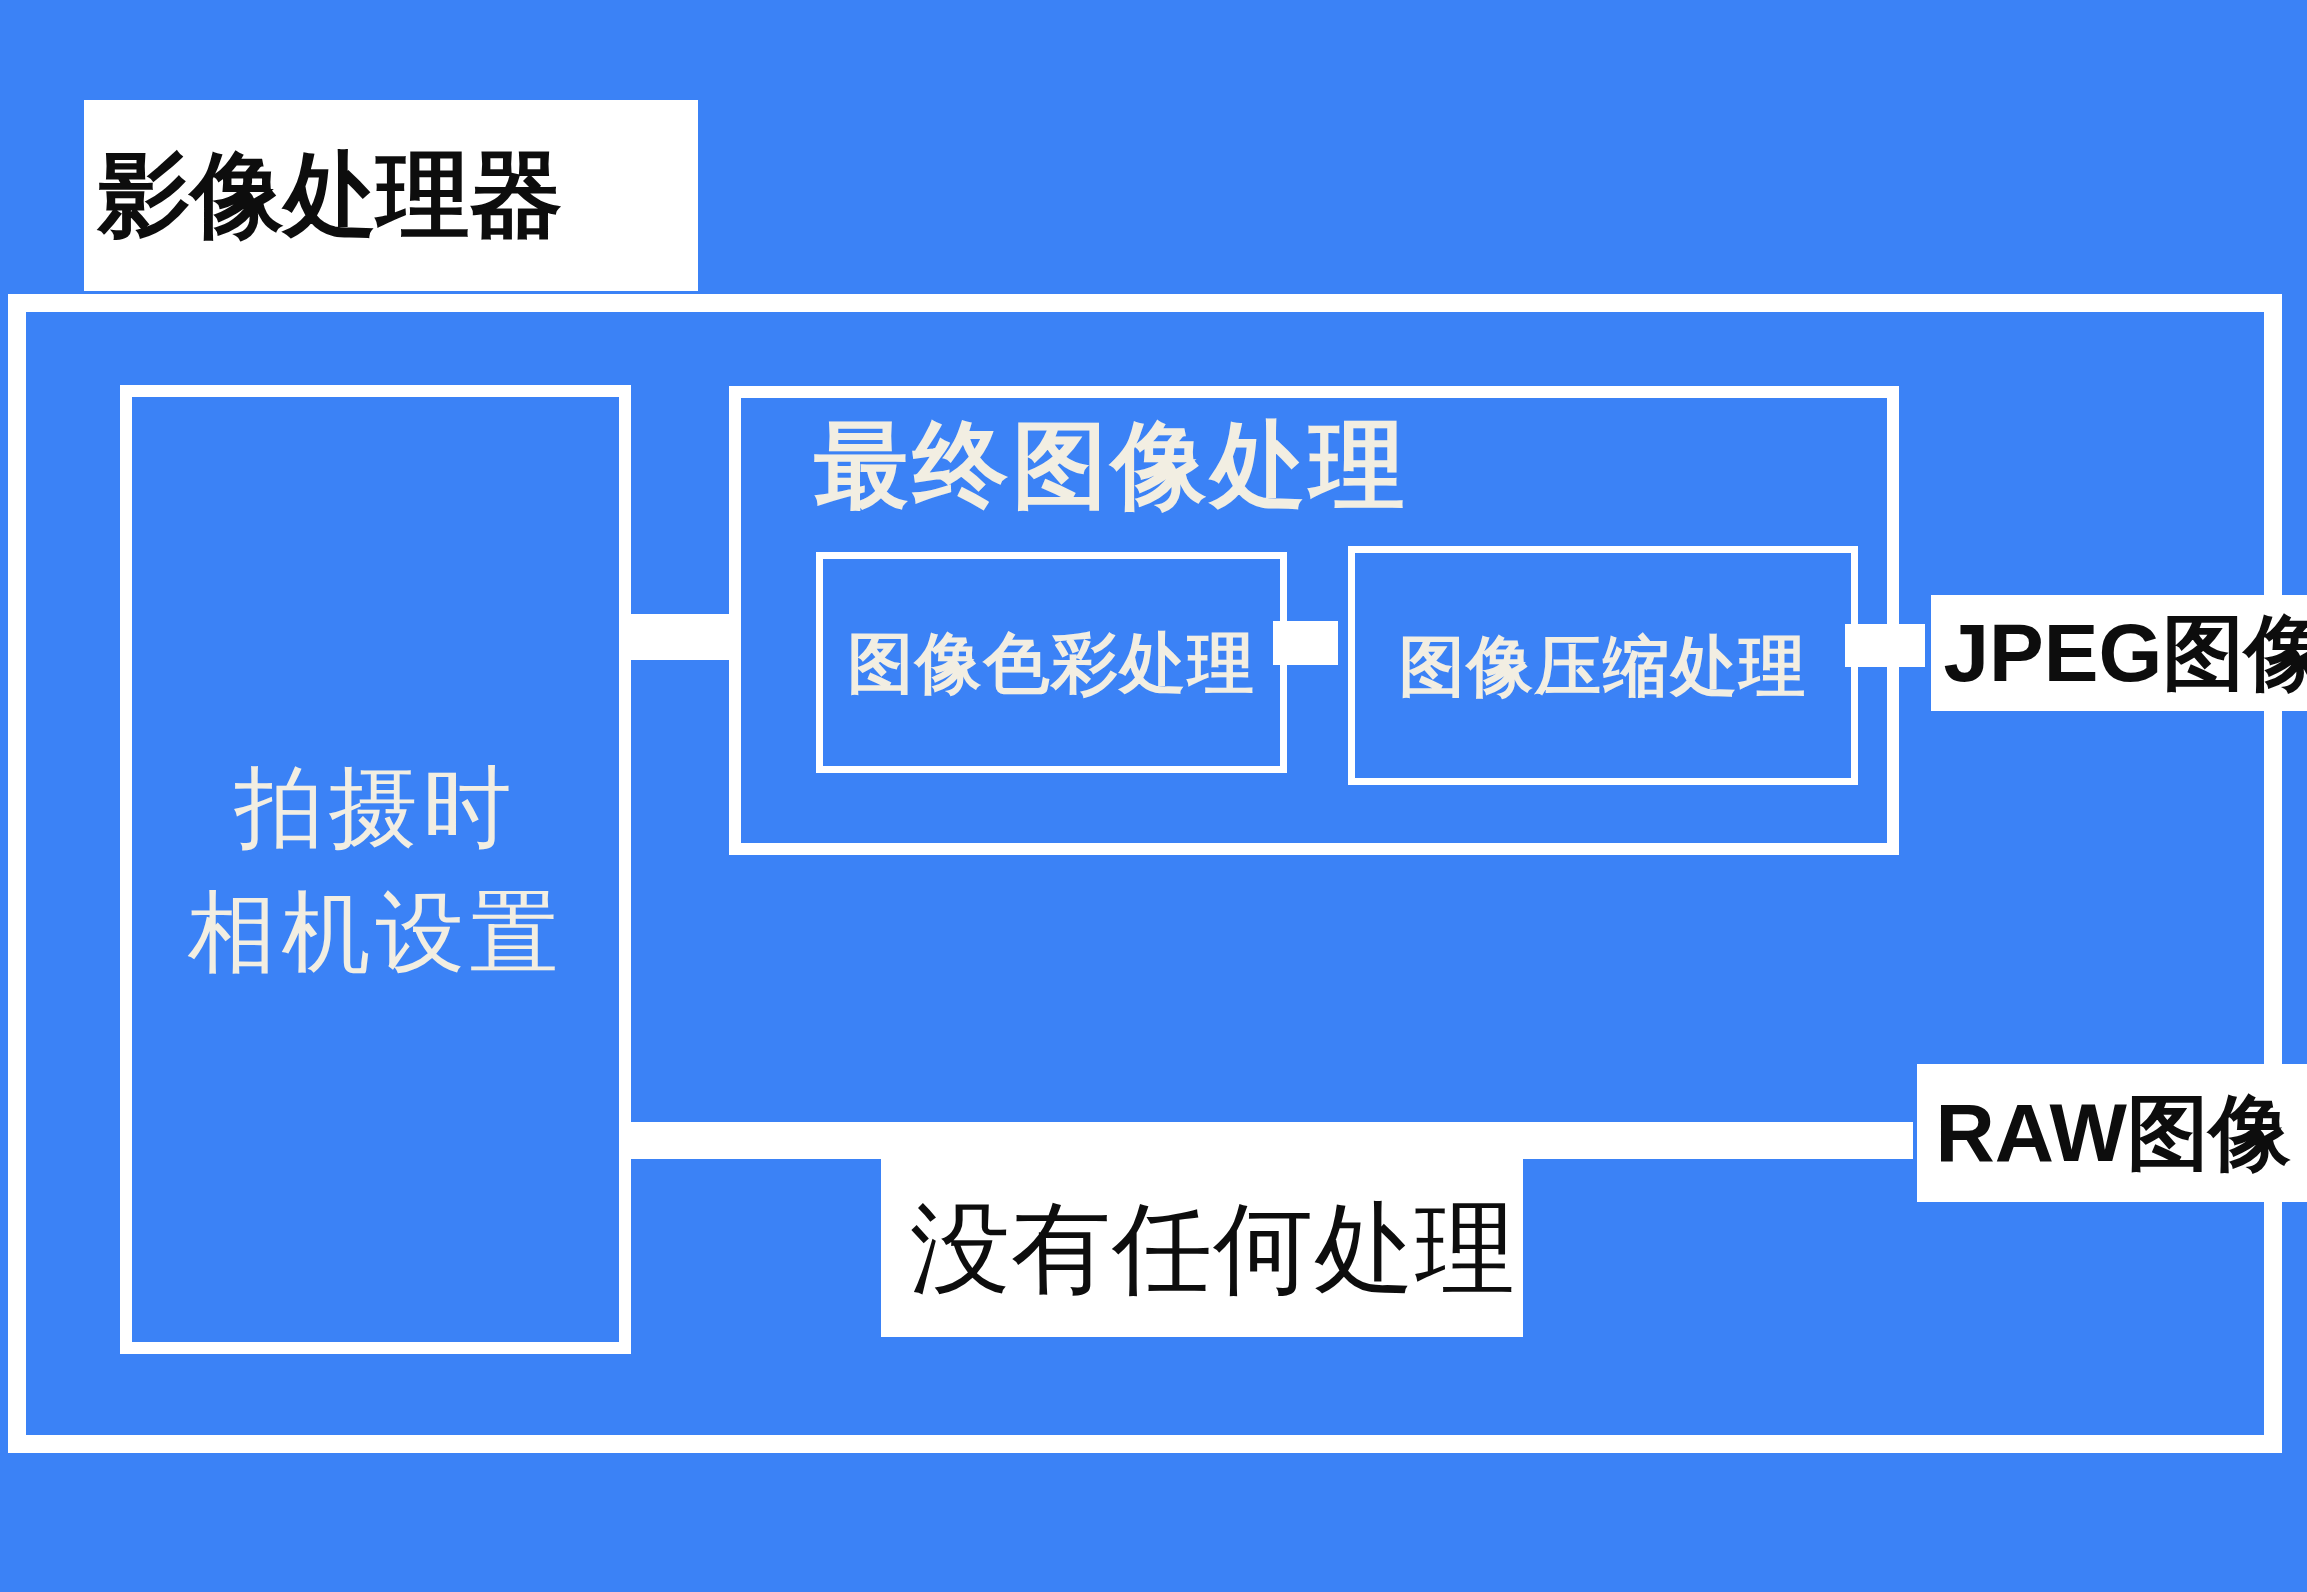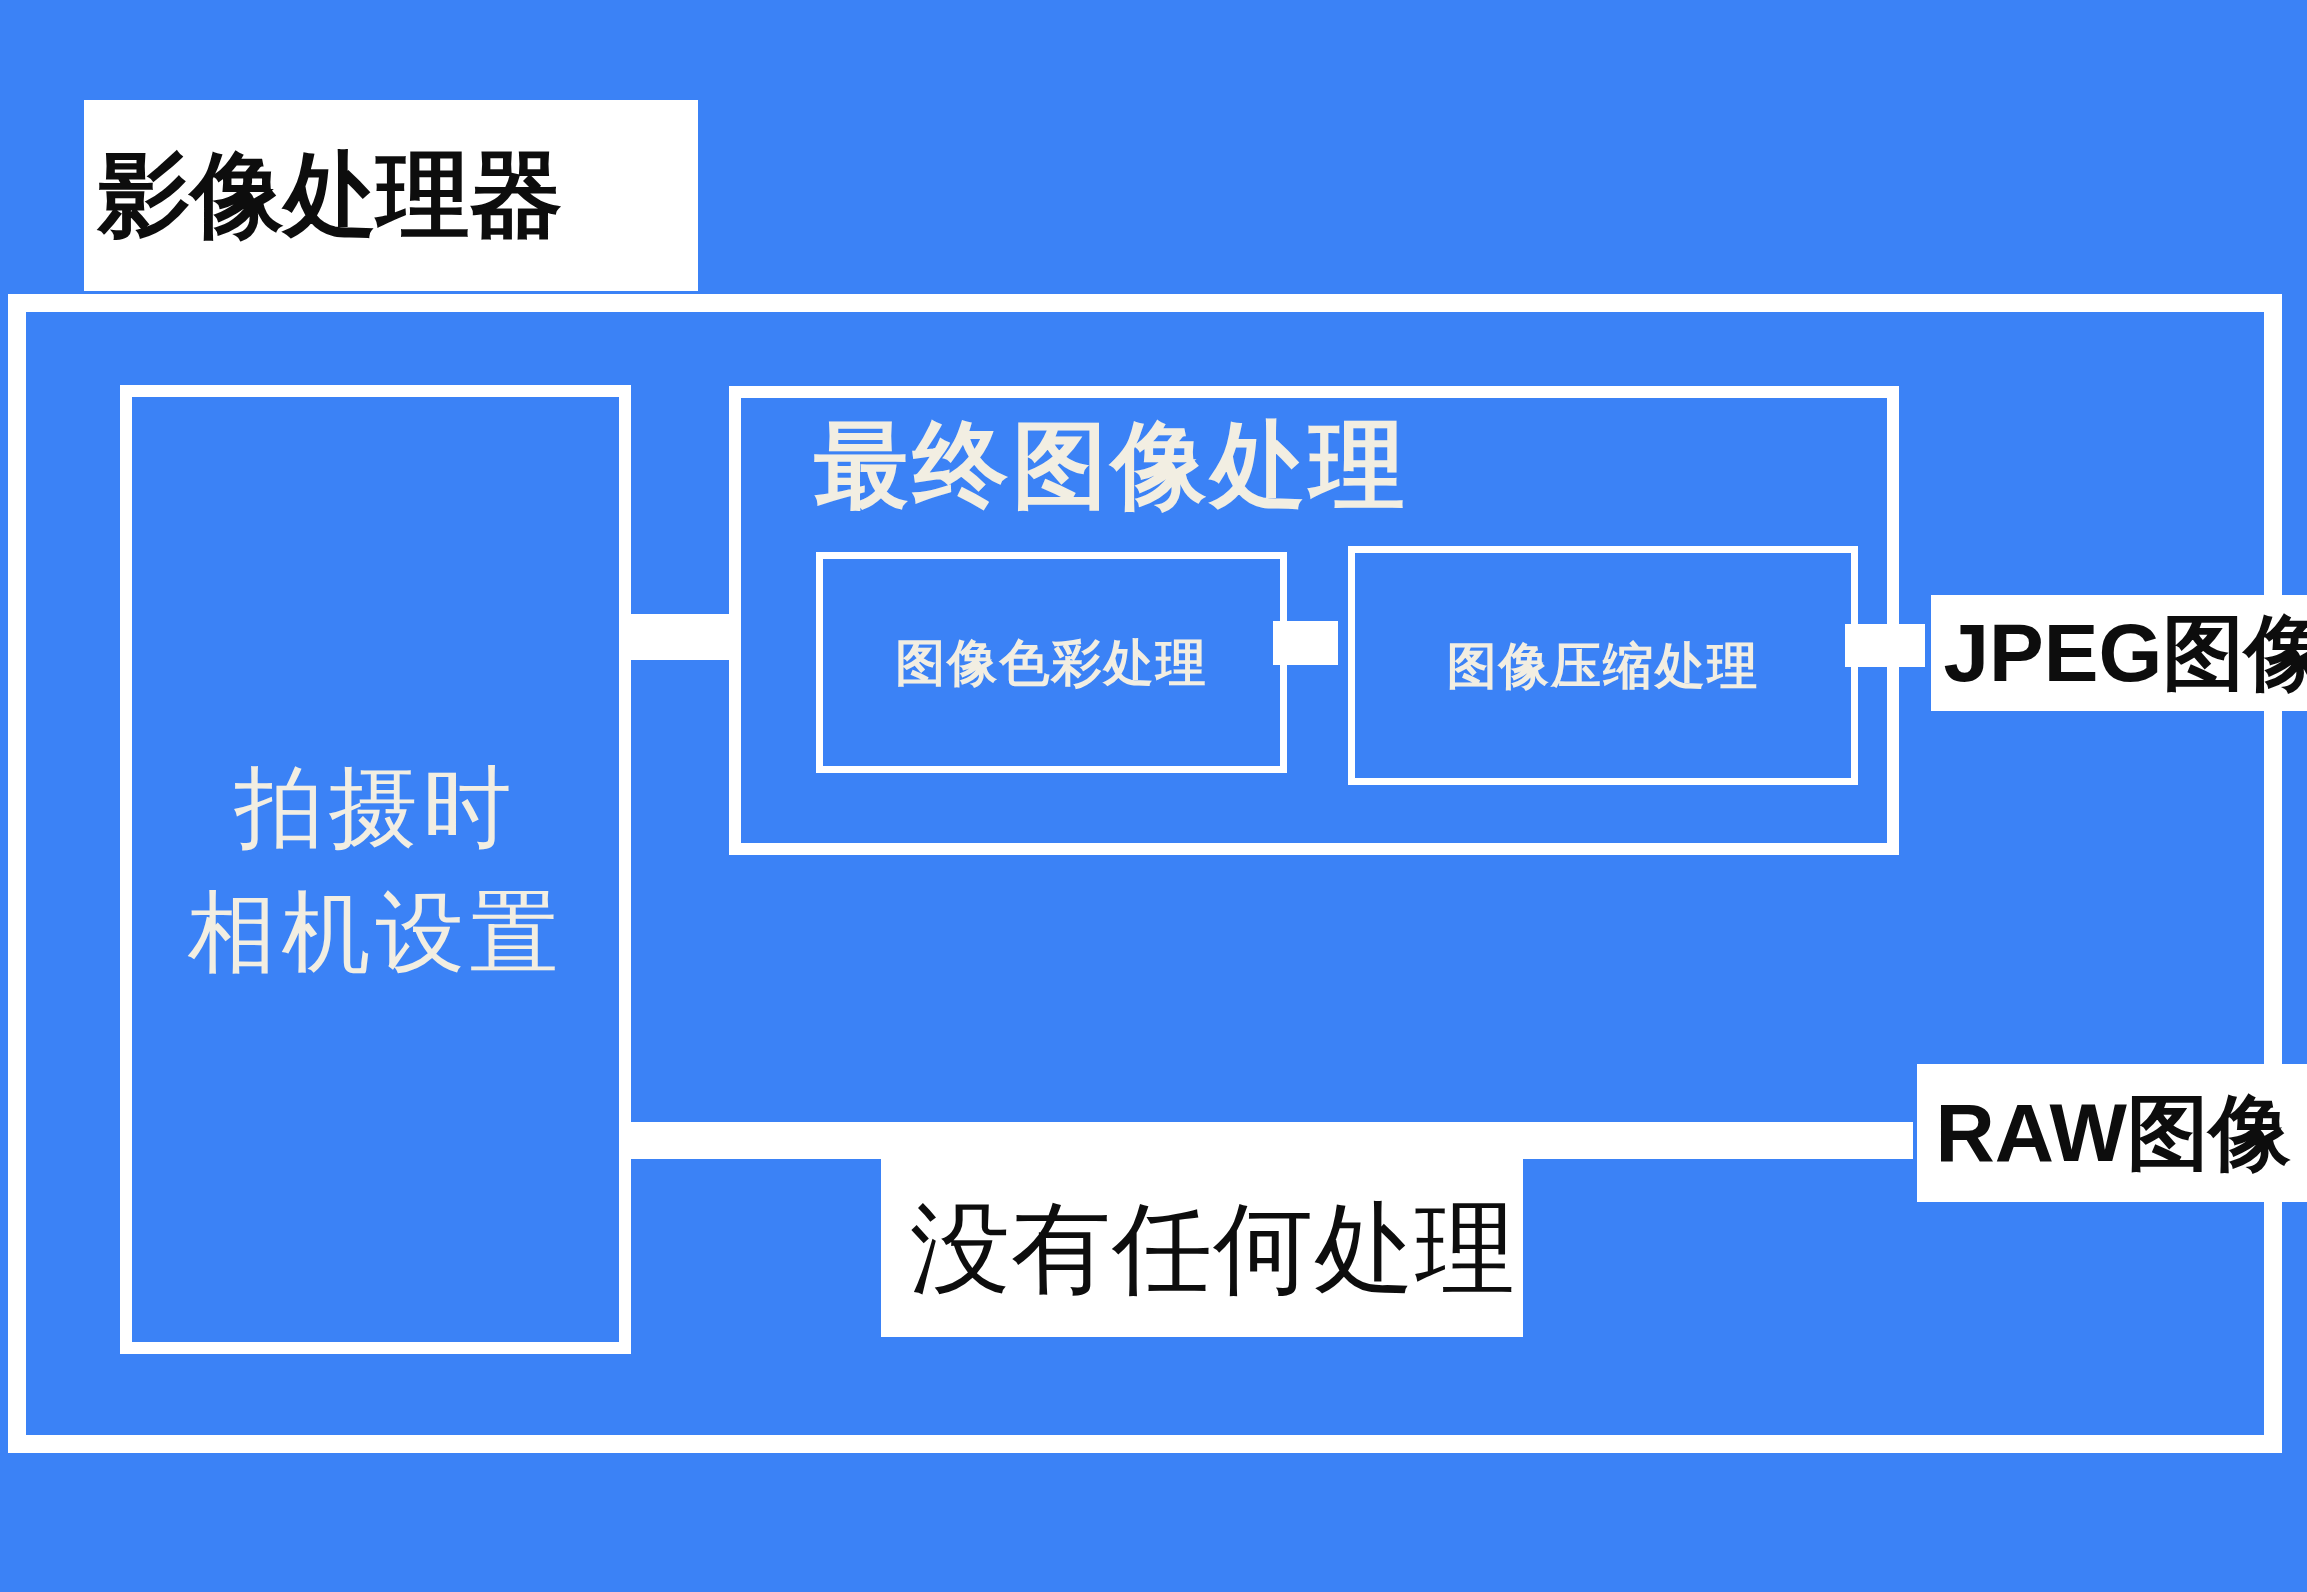--- a/index.html
+++ b/index.html
@@ -35,21 +35,21 @@
     border:12.4px solid #FFFFFF;box-sizing:border-box;font-weight:bold;
   }
   .final-label{
     position:absolute;left:73px;top:19.6px;
     font-size:95px;color:#F2EEE2;line-height:1;letter-spacing:4.1px;white-space:nowrap;
   }
   .inner-box{
     position:absolute;border:7.2px solid #FFFFFF;box-sizing:border-box;
     display:flex;align-items:center;justify-content:center;
   }
-  .inner-box .txt{font-size:50px;color:#F2EEE2;line-height:1;letter-spacing:2.1px;white-space:nowrap;}
+  .inner-box .txt{font-size:66px;color:#F2EEE2;line-height:1;letter-spacing:2.1px;white-space:nowrap;}
   .inner-box.color-proc{left:75px;top:154px;width:471px;height:221px;}
   .inner-box.compress{left:607px;top:148px;width:510px;height:239px;}
 
   
   .connector{position:absolute;background:#FFFFFF;}
   .c1{left:630px;top:614px;width:101px;height:46px;}
   .c2{left:1273px;top:621px;width:65px;height:44px;}
   .c3{left:1845px;top:624px;width:80px;height:43px;}
   .raw-line{left:630px;top:1122px;width:1283px;height:37px;}
 

